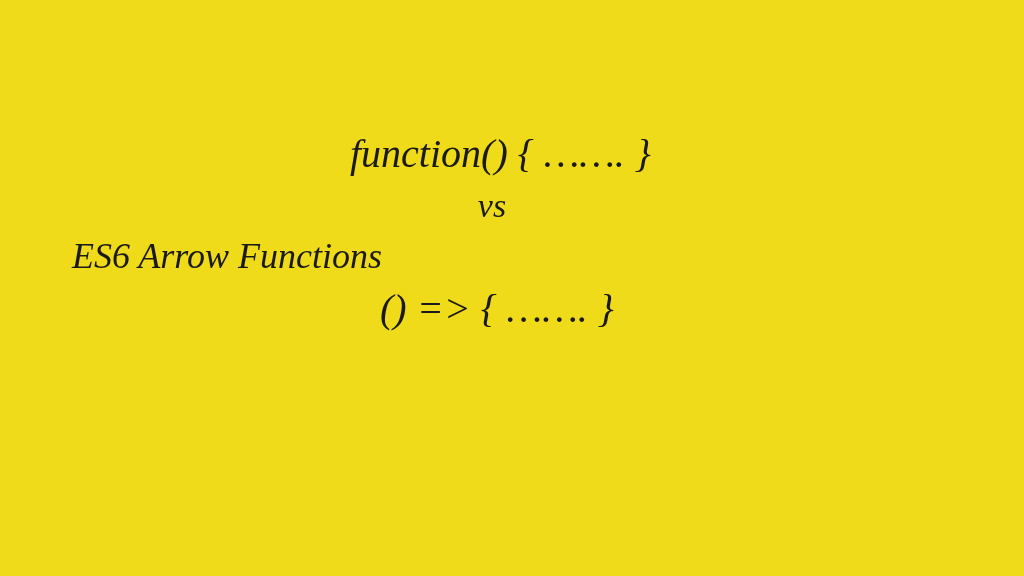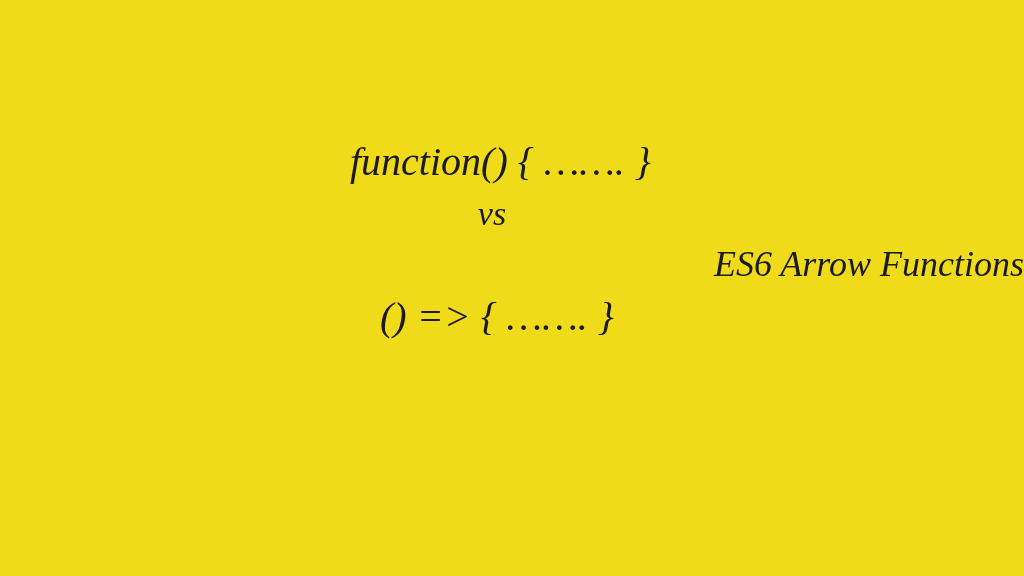--- a/index.html
+++ b/index.html
@@ -23,33 +23,32 @@
       left: 0;
       width: 100%;
     }
     .line1 {
       font-size: 36px;
       margin-left: 140px;
     }
     .line2 {
       font-size: 40px;
       margin-left: 350px;
-      margin-top: 8px;
+      margin-top: 0;
     }
     .line3 {
       font-size: 34px;
       text-align: center;
       margin-top: 10px;
       margin-left: -40px;
     }
     .line4 {
       font-size: 36px;
-      margin-left: 104px;
+      margin-left: 72px;
       margin-top: 10px;
-      text-align: right;
     }
     .line5 {
       font-size: 40px;
       margin-left: 380px;
       margin-top: 8px;
     }
   </style>
 </head>
 <body>
 

